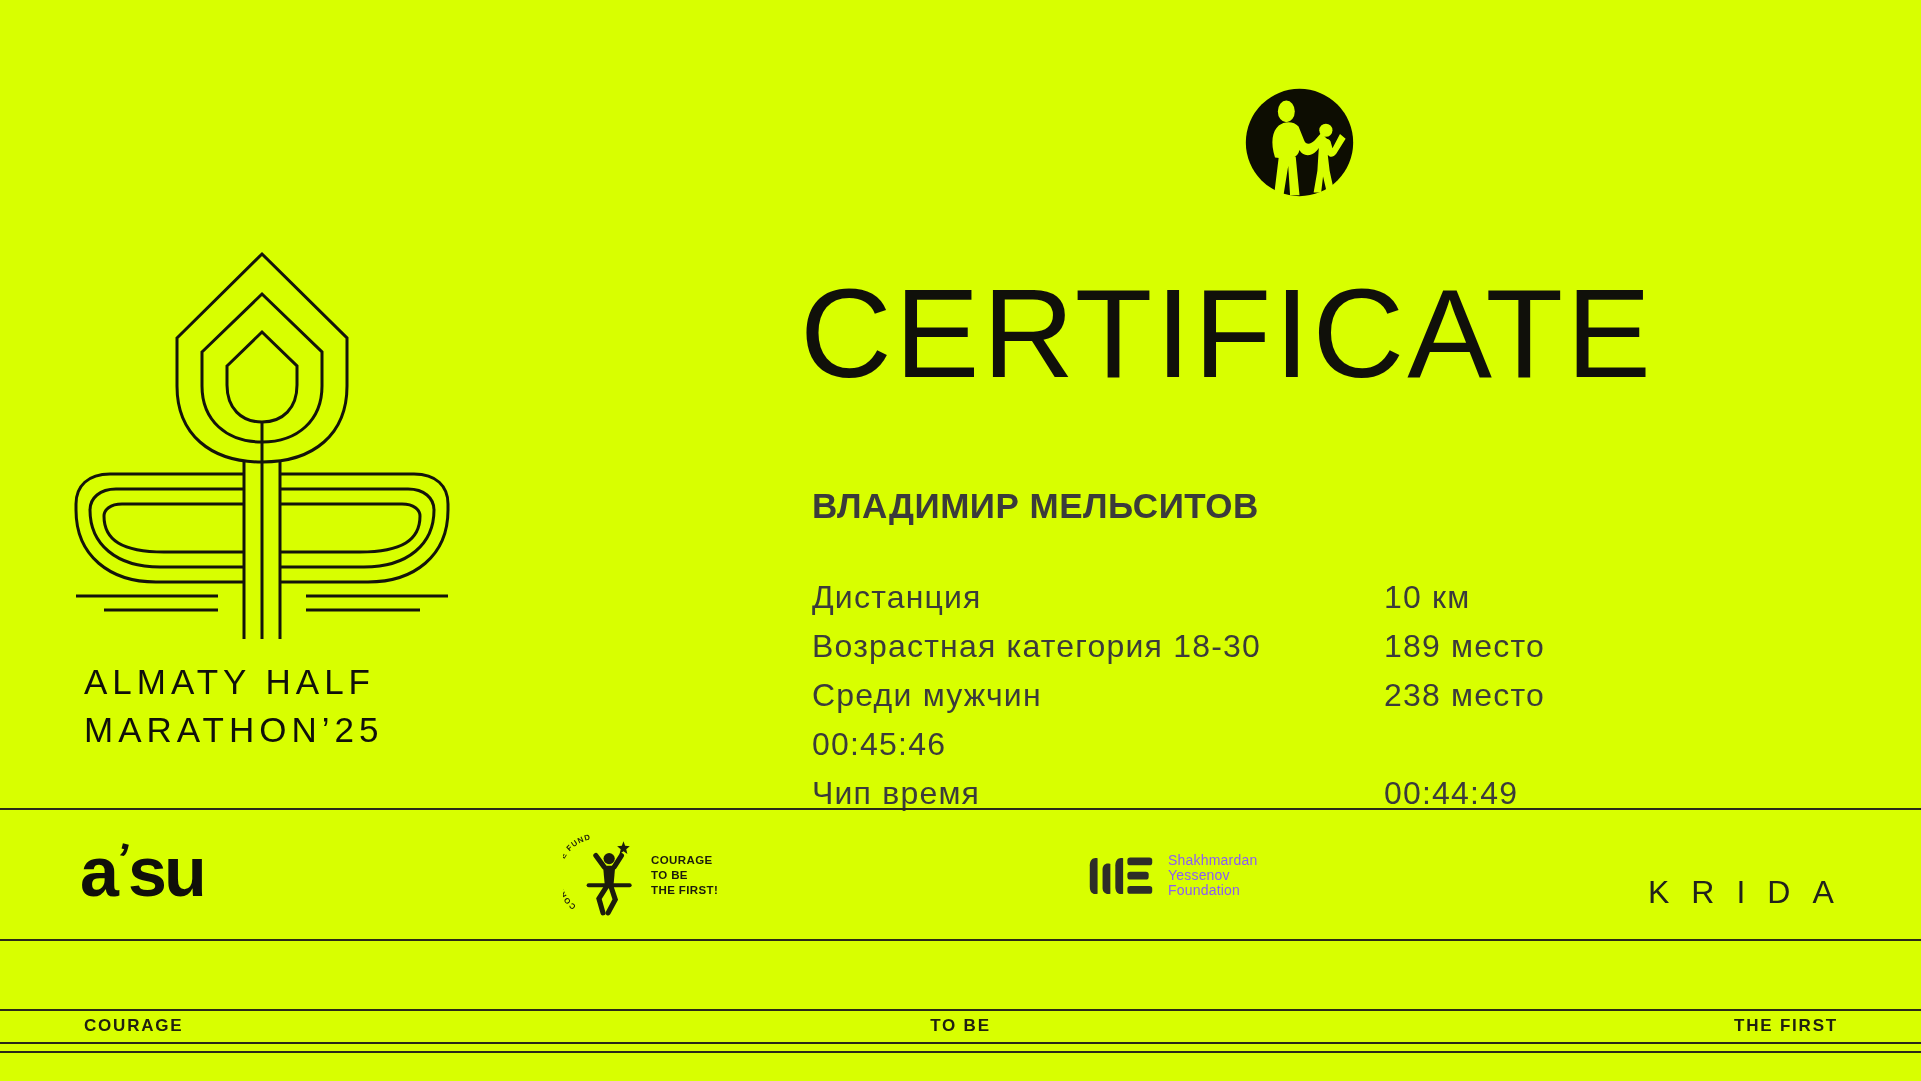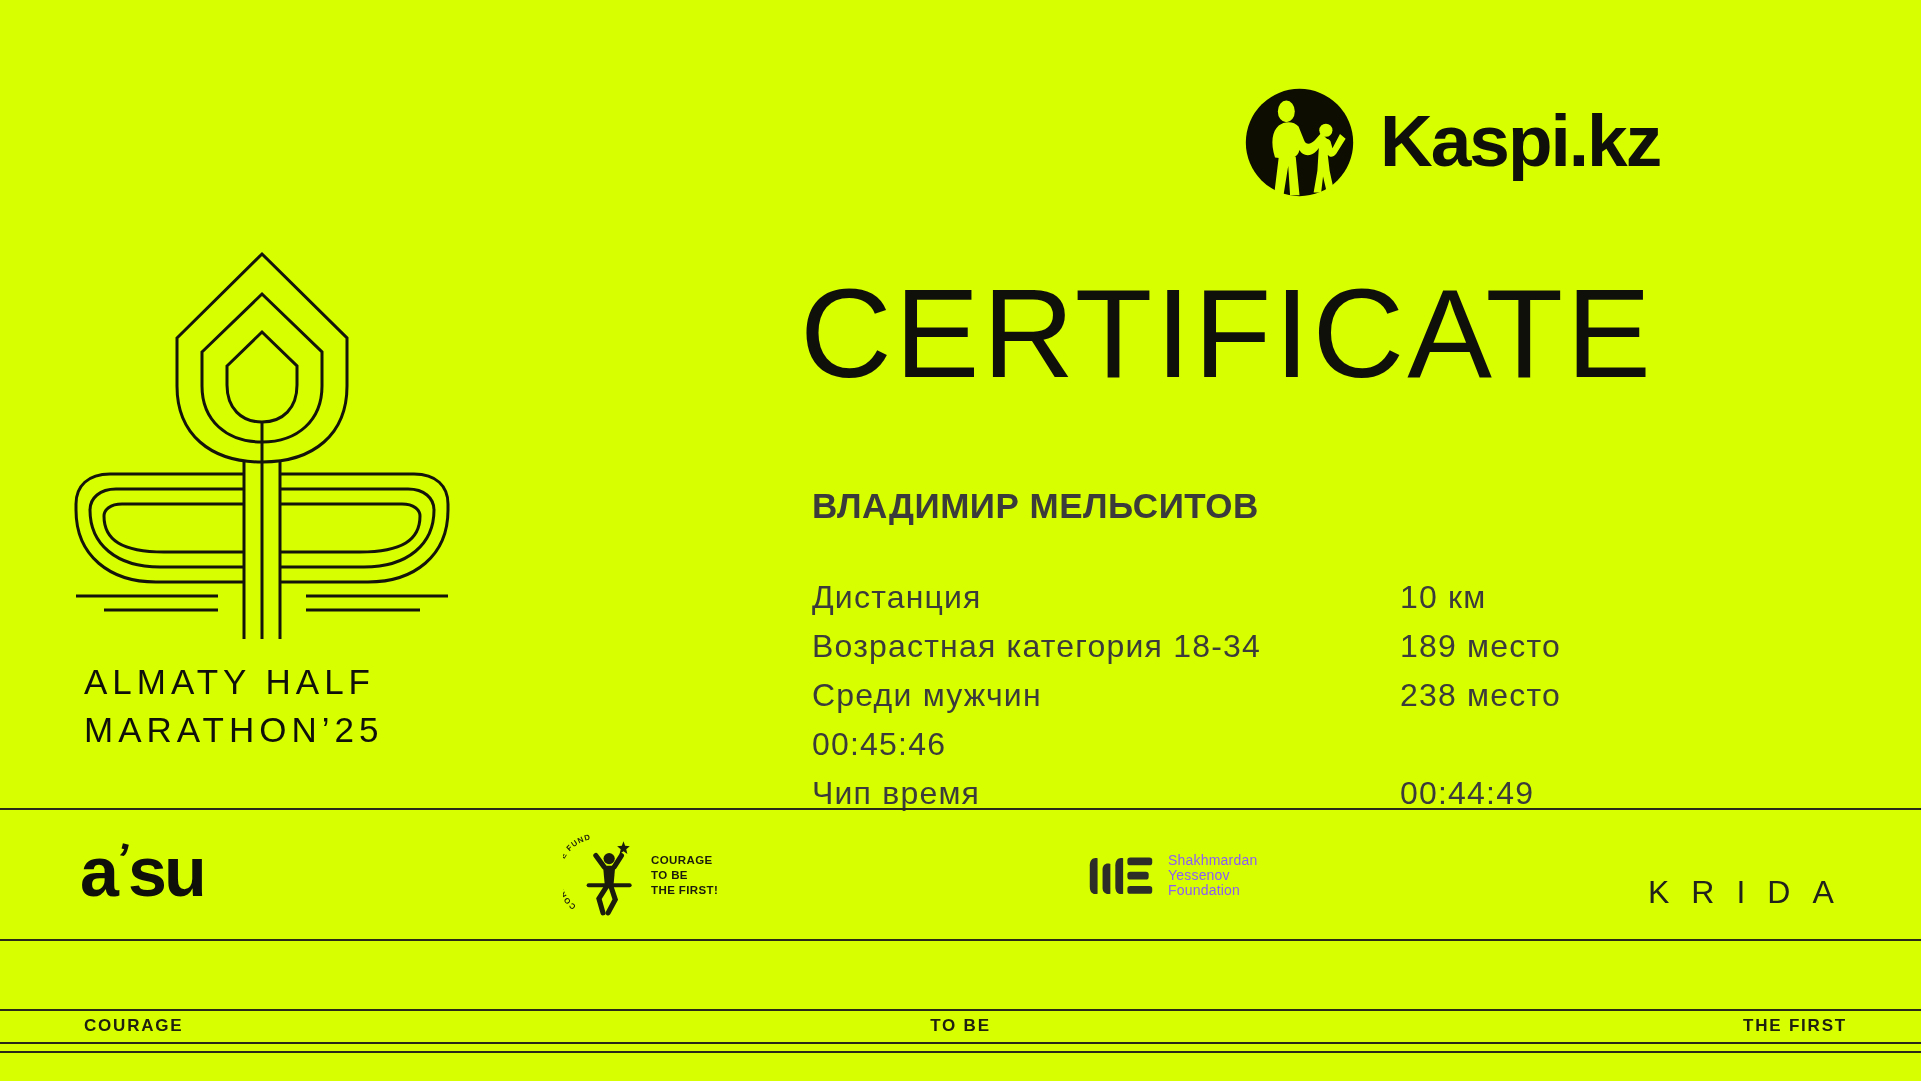--- a/index.html
+++ b/index.html
@@ -23,21 +23,21 @@
   .kaspi-word{font-size:73px;font-weight:bold;letter-spacing:-2px;color:var(--ink);padding-bottom:4px;}
 
   
   .cert-title{left:800px;top:270px;font-size:127px;line-height:1;letter-spacing:3px;font-weight:400;color:var(--ink);white-space:nowrap;}
 
   
   .recipient{left:812px;top:488px;font-size:35px;line-height:1;font-weight:bold;letter-spacing:0.5px;color:var(--muted-ink);white-space:nowrap;}
 
   
   .results{left:812px;top:573px;width:800px;font-size:32px;letter-spacing:1.2px;color:var(--muted-ink);}
-  .results .row{display:flex;height:49px;line-height:49px;white-space:nowrap;gap:16px;}
+  .results .row{display:flex;height:49px;line-height:49px;white-space:nowrap;}
   .results .label{width:572px;}
 
   
   .event-title{left:84px;top:658px;font-size:35px;line-height:48px;letter-spacing:5px;color:var(--ink);white-space:nowrap;}
 
   
   .rule{left:0;width:1921px;height:2px;background:var(--rule);}
   .rule-a{top:808px;}
   .rule-b{top:939px;}
   .rule-c{top:1009px;}
@@ -50,41 +50,40 @@
   .cf{left:563px;top:832px;display:flex;align-items:center;gap:8px;}
   .cf-slogan{font-size:11.5px;font-weight:bold;line-height:15px;letter-spacing:0.4px;color:#1c1c0c;}
   .yessenov{left:1088px;top:853px;display:flex;align-items:center;gap:14px;}
   .yessenov-name{font-size:14px;line-height:15px;color:#8b5cf6;letter-spacing:0.2px;}
   .krida{left:1648px;top:860px;font-size:32px;line-height:1;letter-spacing:22px;font-weight:400;color:#22221c;white-space:nowrap;margin-top:16px;}
 
   
   .footer-text{font-size:17px;line-height:1;font-weight:bold;letter-spacing:1.8px;color:#20200f;white-space:nowrap;}
   .f-left{left:84px;top:1017px;}
   .f-center{left:0;right:0;top:1017px;text-align:center;}
-  .f-right{right:74px;top:1017px;}
+  .f-right{right:83px;top:1017px;}
 
   svg{display:block;}
 </style>
 </head>
 <body>
 
 <div class="stage">
 
   <div class="abs kaspi">
     <svg width="113" height="113" viewBox="0 0 120 120">
       <circle cx="60" cy="60" r="57" fill="#0d0d02"></circle>
       <g fill="#d8ff00">
         <ellipse cx="46" cy="27" rx="9" ry="11.5"></ellipse>
         <path d="M34,76 C29,60 31,48 38,42 C44,37 54,37 59,43 L65,58 C67,63 72,62 76,58 L83,50 L89,56 L78,69 C71,76 63,74 60,68 L59,71 C56,77 48,79 43,77 Z"></path>
         <path d="M38,75 L33,116 L43,116 L48,85 L50,116 L60,116 L56,75 Z"></path>
         <circle cx="88" cy="47" r="7"></circle>
         <path d="M81,58 C83,55 92,55 93,59 L95,66 L103,51 L109,56 L99,72 C96,76 92,76 90,73 L92,90 L97,113 L89,113 L85,96 L83,113 L75,113 L79,90 Z"></path>
       </g>
     </svg>
-    <div class="kaspi-word">Kaspi.kz</div>
   </div>
 
   <div class="abs" style="left:72px;top:246px;">
     <svg width="392" height="400" viewBox="-12 0 392 400">
       <g fill="none" stroke="#14140a" stroke-width="3">
         <path d="M 93,92 L 178,8 L 263,92 L 263,140 C 263,188 230,216 178,216 C 126,216 93,188 93,140 Z"></path>
         <path d="M 118,106 L 178,48 L 238,106 L 238,140 C 238,174 214,196 178,196 C 142,196 118,174 118,140 Z"></path>
         <path d="M 143,120 L 178,86 L 213,120 L 213,139 C 213,162 199,176 178,176 C 157,176 143,162 143,139 Z"></path>
         <path d="M 178,176 L 178,393"></path>
         <path d="M 160,214 L 160,393"></path>
@@ -109,21 +108,21 @@
   <div class="abs recipient">ВЛАДИМИР МЕЛЬСИТОВ</div>
 
   <div class="abs cert-title">CERTIFICATE</div>
 
   <div class="abs results">
     <div class="row">
       <div class="label">Дистанция</div>
       <div class="value">10 км</div>
     </div>
     <div class="row">
-      <div class="label">Возрастная категория 18-34</div>
+      <div class="label">Возрастная категория 18-30</div>
       <div class="value">189 место</div>
     </div>
     <div class="row">
       <div class="label">Среди мужчин</div>
       <div class="value">238 место</div>
     </div>
     <div class="row">
       <div class="value">00:45:46</div>
     </div>
     <div class="row">

